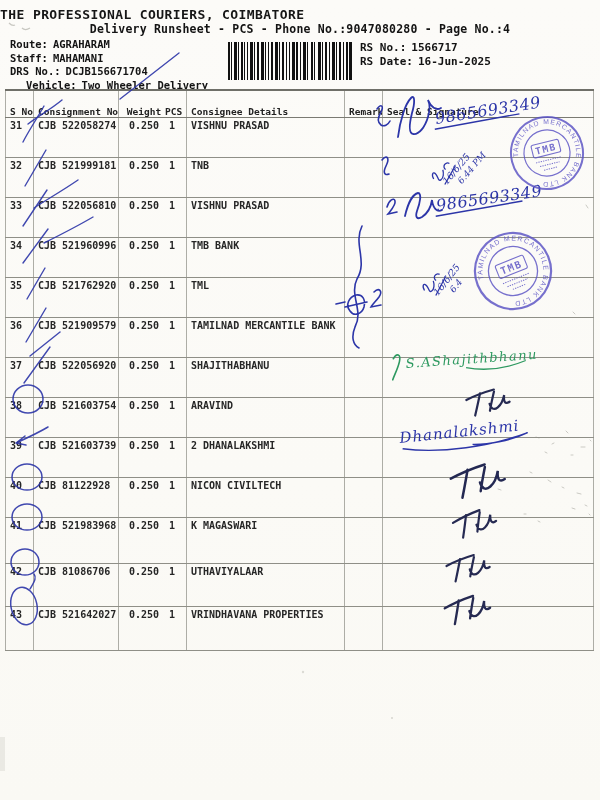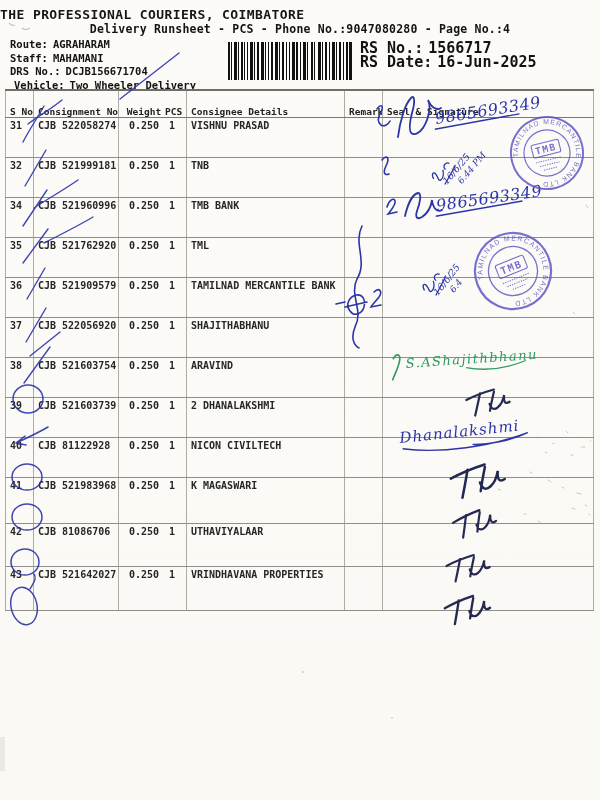--- a/index.html
+++ b/index.html
@@ -1,21 +1,21 @@
 <!DOCTYPE html>
 <html><head>
 <meta charset="utf-8">
 <style>
   html,body{margin:0;padding:0;background:#fbfaf6;}
   .page{position:relative;width:600px;height:800px;background:linear-gradient(180deg,#fcfbf8 0%,#fbfaf6 60%,#faf9f4 100%);overflow:hidden;font-family:"DejaVu Sans Mono",monospace;color:#1e1e1e;}
   .doc-title{position:absolute;top:7px;left:0;right:0;text-align:left;font-weight:bold;font-size:13px;letter-spacing:.4px;color:#161616;}
   .doc-subtitle{position:absolute;top:22px;left:0;right:0;text-align:center;font-weight:bold;font-size:11.5px;letter-spacing:.2px;color:#141414;}
   .meta-left{position:absolute;left:10px;top:38px;font-weight:bold;font-size:10.5px;line-height:13.5px;color:#131313;}
-  .meta-left .indent{margin-left:4px;}
-  .meta-right{position:absolute;left:360px;top:41px;font-weight:bold;font-size:15px;line-height:14px;color:#131313;}
+  .meta-left .indent{margin-left:16px;}
+  .meta-right{position:absolute;left:360px;top:41px;font-weight:bold;font-size:11px;line-height:14px;color:#131313;}
   .lbl{margin-right:5px;}
   .barcode{position:absolute;left:228px;top:42px;}
   table.runsheet{position:absolute;left:5px;top:89px;width:588px;border-collapse:collapse;table-layout:fixed;font-size:10px;font-weight:bold;color:#262626;}
   table.runsheet td,table.runsheet th{border-left:1px solid #adada6;border-right:1px solid #adada6;border-top:1px solid #8f8f87;border-bottom:1px solid #8f8f87;vertical-align:top;padding:2px 2px 0 4px;text-align:left;overflow:hidden;white-space:nowrap;}
   table.runsheet tr.thead th{font-size:9.5px;height:11px;border-top:2px solid #6f6f68;border-bottom:1.5px solid #7a7a72;padding-top:15px;color:#222;}
   tr.h40{height:40px;} tr.h46{height:46px;} tr.h43{height:43px;} tr.h44{height:44px;}
   .wt{display:inline-block;width:42px;text-align:center;} .pcs{display:inline-block;padding-left:4px;}
   th.seal{text-align:center;padding-left:0;}
   .overlay{position:absolute;left:0;top:0;pointer-events:none;}
   .hw{font-family:"DejaVu Serif",serif;font-style:italic;}
@@ -110,20 +110,28 @@
         </tr>
     <tr class="h40">
           <td>32</td>
           <td>CJB 521999181</td>
           <td><span class="wt">0.250</span><span class="pcs">1</span></td>
           <td>TNB</td>
           <td></td>
           <td></td>
         </tr>
     <tr class="h40">
+          <td>33</td>
+          <td>CJB 522056810</td>
+          <td><span class="wt">0.250</span><span class="pcs">1</span></td>
+          <td>VISHNU PRASAD</td>
+          <td></td>
+          <td></td>
+        </tr>
+    <tr class="h40">
           <td>34</td>
           <td>CJB 521960996</td>
           <td><span class="wt">0.250</span><span class="pcs">1</span></td>
           <td>TMB BANK</td>
           <td></td>
           <td></td>
         </tr>
     <tr class="h40">
           <td>35</td>
           <td>CJB 521762920</td>

